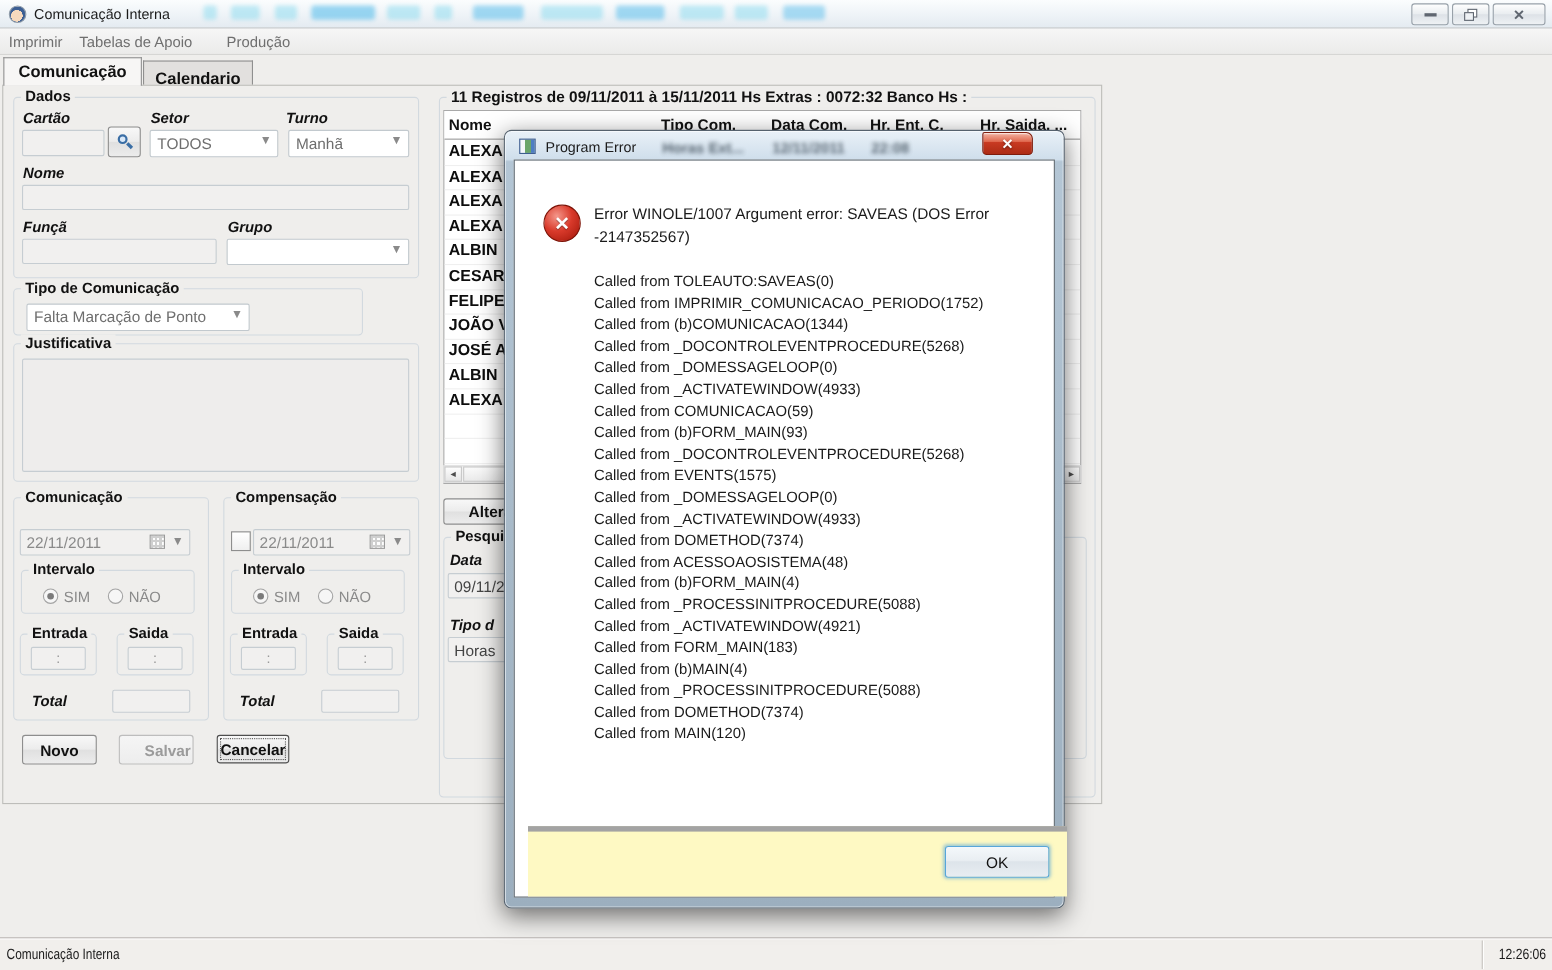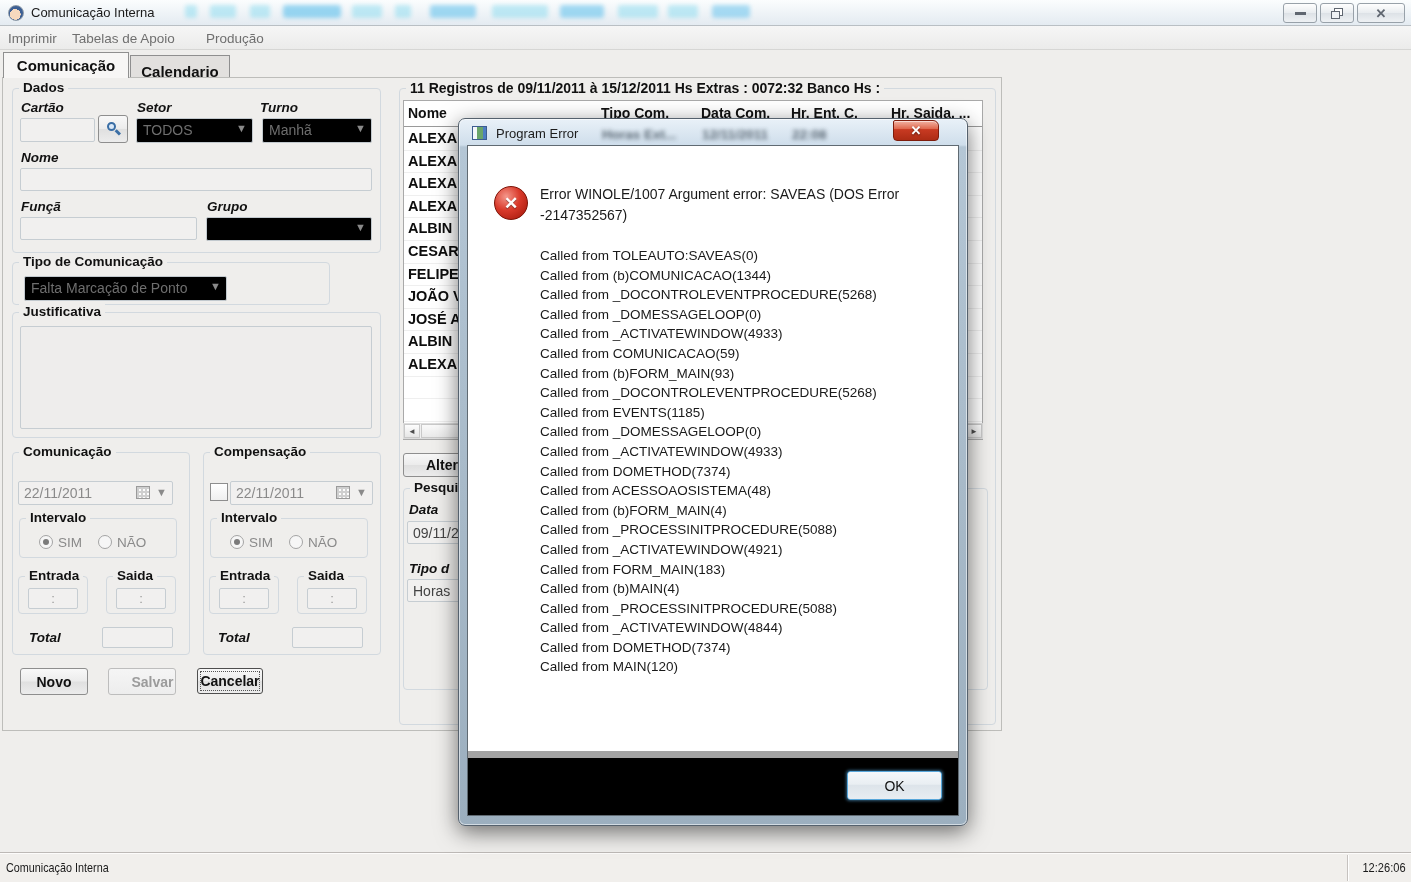--- a/index.html
+++ b/index.html
@@ -38,21 +38,21 @@
   .tab.inactive{left:130px;top:5px;width:100px;height:31px;background:#e2e0de;}
   .tabpage{left:2px;top:77px;width:1000px;height:654px;border:1px solid #bdbdba;background:#efeeec;}
 
   
   .gb{position:absolute;border:1px solid #d2d9df;border-radius:4px;}
   .leg{position:absolute;top:-9px;left:6px;background:#efeeec;padding:0 4px;
     font-weight:bold;font-size:13.5px;color:#111;white-space:nowrap;}
   .lbl{position:absolute;font-weight:bold;font-size:13.5px;color:#111;white-space:nowrap;font-style:italic;}
   .field{position:absolute;background:#f1f0ef;border:1px solid #c6cdd2;border-radius:2px;
     font-size:14px;color:#8a8a8a;padding:3px 5px;overflow:hidden;white-space:nowrap;}
-  .sel{position:absolute;background:#000000;border:1px solid #c2c9ce;border-radius:2px;
+  .sel{position:absolute;background:#ffffff;border:1px solid #c2c9ce;border-radius:2px;
     font-size:14px;color:#6e6e6e;padding:3px 6px;overflow:hidden;white-space:nowrap;}
   .sel .arr{position:absolute;right:5px;top:3px;color:#8a8a8a;font-size:11px;}
   .calico{position:absolute;width:14px;height:13px;border:1px solid #9a9a9a;
     background:
       repeating-linear-gradient(90deg,#cfcfcf 0 2px,transparent 2px 4px),
       repeating-linear-gradient(180deg,#cfcfcf 0 2px,transparent 2px 4px),#fdfdfd;}
   .radio{position:absolute;width:14px;height:14px;border-radius:50%;
     border:1px solid #a4a4a4;background:#f6f6f6;}
   .radio.on::after{content:"";position:absolute;left:3px;top:3px;width:6px;height:6px;
     border-radius:50%;background:#7b7b7b;}
@@ -91,21 +91,21 @@
   .ghost-cell{position:absolute;top:7px;font-size:13.5px;font-weight:bold;color:#44525e;
     filter:blur(2px);opacity:0.85;white-space:nowrap;}
   .dlg-close{position:absolute;left:434px;top:1px;width:46px;height:21px;
     border:1px solid #7e1c0c;border-radius:2px 6px 4px 4px;
     background:linear-gradient(180deg,#f2b3a3 0%,#e06a50 40%,#c83a22 45%,#ad2c15 100%);
     box-shadow:inset 0 1px 0 rgba(255,255,255,0.55);
     display:flex;align-items:center;justify-content:center;color:#fff;font-weight:bold;font-size:13px;
     text-shadow:0 1px 2px rgba(0,0,0,0.5);}
   .dlg-client{position:absolute;left:8px;top:26px;width:492px;height:671px;
     border:1px solid #606a72;background:#fff;}
-  .dlg-footer{position:absolute;left:0;bottom:0;width:100%;height:64px;background:#000000;border-top:7px solid #a3a3a3;}
+  .dlg-footer{position:absolute;left:12px;bottom:0;width:100%;height:64px;background:#fef9c3;border-top:5px solid #a3a3a3;}
   .err-ico{position:absolute;left:26px;top:40px;width:34px;height:34px;border-radius:50%;
     background:radial-gradient(circle at 35% 30%,#f4978b 0%,#d93a2b 45%,#9e1407 100%);
     border:1px solid #7c1105;display:flex;align-items:center;justify-content:center;
     color:#fff;font-weight:bold;font-size:17px;text-shadow:0 1px 1px rgba(0,0,0,0.4);}
   .err-msg{position:absolute;left:72px;top:38px;width:398px;font-size:14px;color:#1a1a1a;line-height:21px;}
   #stack-lines{position:absolute;left:72px;top:100px;width:400px;font-size:13.5px;color:#1a1a1a;line-height:19.6px;}
   .ok-btn{position:absolute;right:16px;top:13px;width:95px;height:29px;
     border:1px solid #57a6da;border-radius:3px;
     box-shadow:0 0 3px 1px rgba(87,166,218,0.55);
     background:linear-gradient(180deg,#f4f8fb,#e9eef2 45%,#dde4ea 50%,#e8edf2);
@@ -257,21 +257,21 @@
   </div>
   <div class="timefield" style="left:307px;top:588px;width:50px">:</div>
   <div class="lbl" style="left:218px;top:630px">Total</div>
   <div class="field" style="left:292px;top:627px;width:71px;height:21px"></div>
 
   <div class="btn" style="left:20px;top:668px;width:68px;height:27px">Novo</div>
   <div class="btn disabled" style="left:108px;top:668px;width:68px;height:27px">Salvar</div>
   <div class="btn defaulted" style="left:197px;top:668px;width:66px;height:26px">Cancelar</div>
 
   <div class="gb" style="left:399px;top:88px;width:597px;height:637px">
-    <span class="leg" style="font-size:14px">11 Registros de 09/11/2011 à 15/12/2011 Hs Extras : 0072:32 Banco Hs :</span>
+    <span class="leg" style="font-size:14px">11 Registros de 09/11/2011 à 15/11/2011 Hs Extras : 0072:32 Banco Hs :</span>
   </div>
   <div class="abs table">
     <div class="thead">
       <span class="th" style="left:4px">Nome</span>
       <span class="th" style="left:197px">Tipo Com.</span>
       <span class="th" style="left:297px">Data Com.</span>
       <span class="th" style="left:387px">Hr. Ent. C.</span>
       <span class="th" style="left:487px">Hr. Saida. ...</span>
     </div>
     <div id="grid-rows">
@@ -335,39 +335,39 @@
         <span class="ghost-cell" style="left: 332px;">22:08</span>
       </div>
     <div class="dlg-close">
         <span>✕</span>
       </div>
     <div class="dlg-client">
       <div class="err-ico">✕</div>
       <div class="err-msg">Error WINOLE/1007  Argument error: SAVEAS (DOS Error -2147352567)</div>
       <div id="stack-lines">
           <div class="stack-line">Called from TOLEAUTO:SAVEAS(0)</div>
+          <div class="stack-line">Called from IMPRIMIR_COMUNICACAO_PERIODO(1752)</div>
           <div class="stack-line">Called from (b)COMUNICACAO(1344)</div>
           <div class="stack-line">Called from _DOCONTROLEVENTPROCEDURE(5268)</div>
           <div class="stack-line">Called from _DOMESSAGELOOP(0)</div>
           <div class="stack-line">Called from _ACTIVATEWINDOW(4933)</div>
           <div class="stack-line">Called from COMUNICACAO(59)</div>
           <div class="stack-line">Called from (b)FORM_MAIN(93)</div>
           <div class="stack-line">Called from _DOCONTROLEVENTPROCEDURE(5268)</div>
-          <div class="stack-line">Called from EVENTS(1185)</div>
+          <div class="stack-line">Called from EVENTS(1575)</div>
           <div class="stack-line">Called from _DOMESSAGELOOP(0)</div>
           <div class="stack-line">Called from _ACTIVATEWINDOW(4933)</div>
           <div class="stack-line">Called from DOMETHOD(7374)</div>
           <div class="stack-line">Called from ACESSOAOSISTEMA(48)</div>
           <div class="stack-line">Called from (b)FORM_MAIN(4)</div>
           <div class="stack-line">Called from _PROCESSINITPROCEDURE(5088)</div>
           <div class="stack-line">Called from _ACTIVATEWINDOW(4921)</div>
           <div class="stack-line">Called from FORM_MAIN(183)</div>
           <div class="stack-line">Called from (b)MAIN(4)</div>
           <div class="stack-line">Called from _PROCESSINITPROCEDURE(5088)</div>
-          <div class="stack-line">Called from _ACTIVATEWINDOW(4844)</div>
           <div class="stack-line">Called from DOMETHOD(7374)</div>
           <div class="stack-line">Called from MAIN(120)</div>
         </div>
       <div class="dlg-footer">
         <div class="ok-btn">OK</div>
       </div>
     </div>
   </div>
 
   <div class="abs statusbar">

